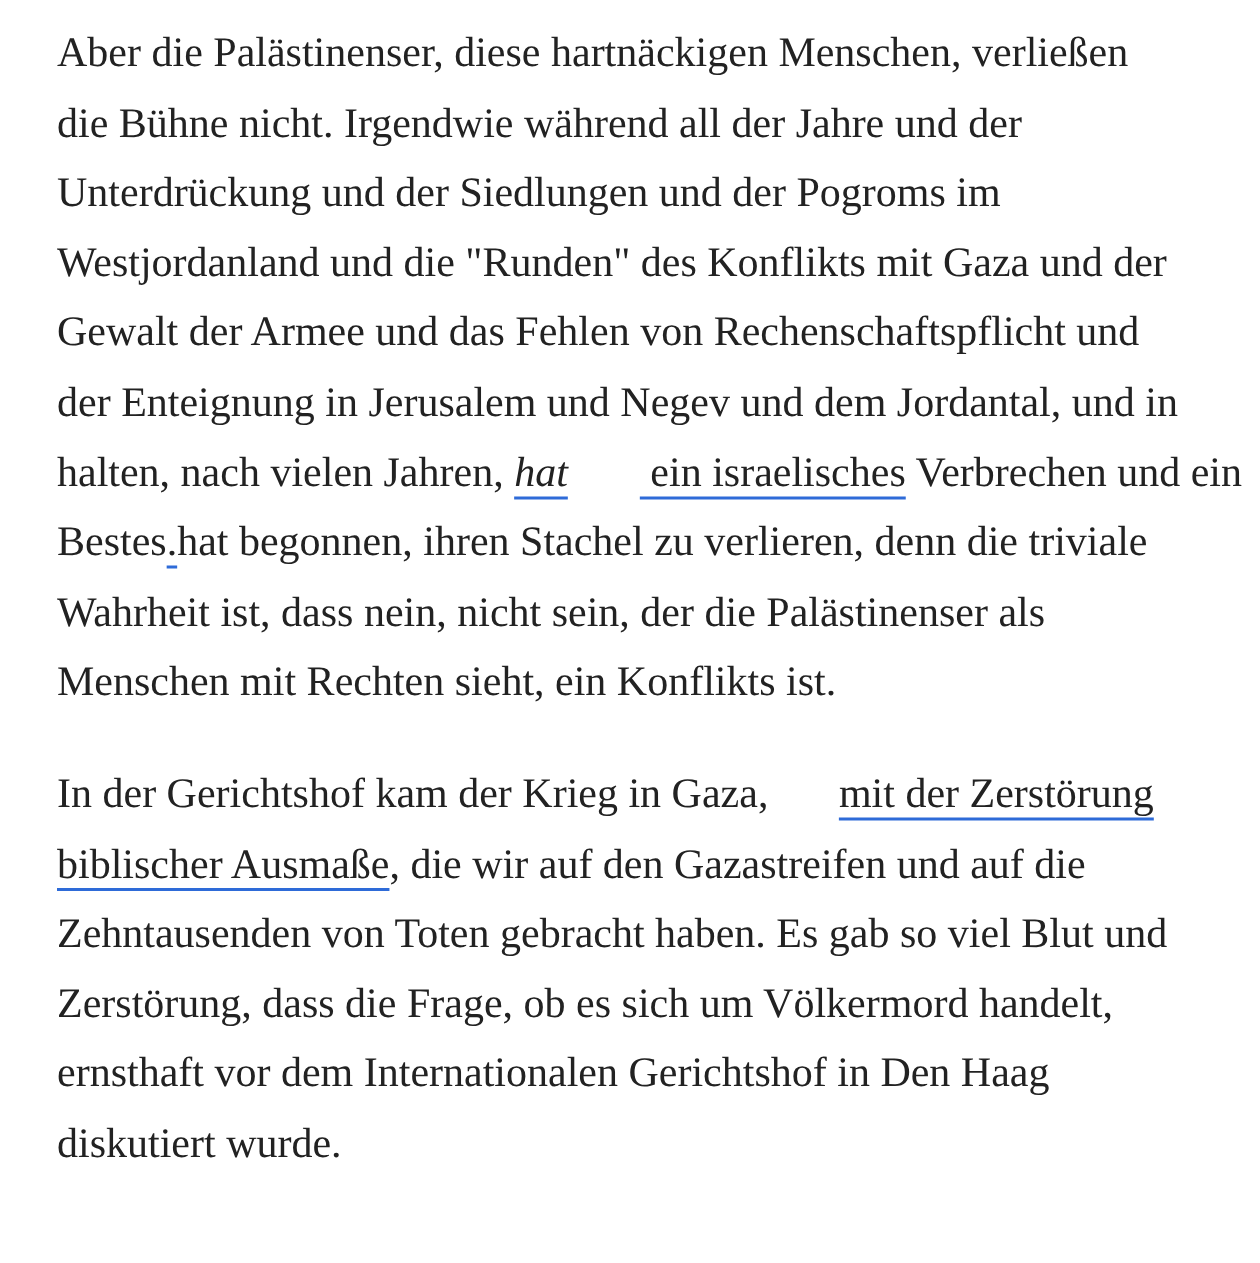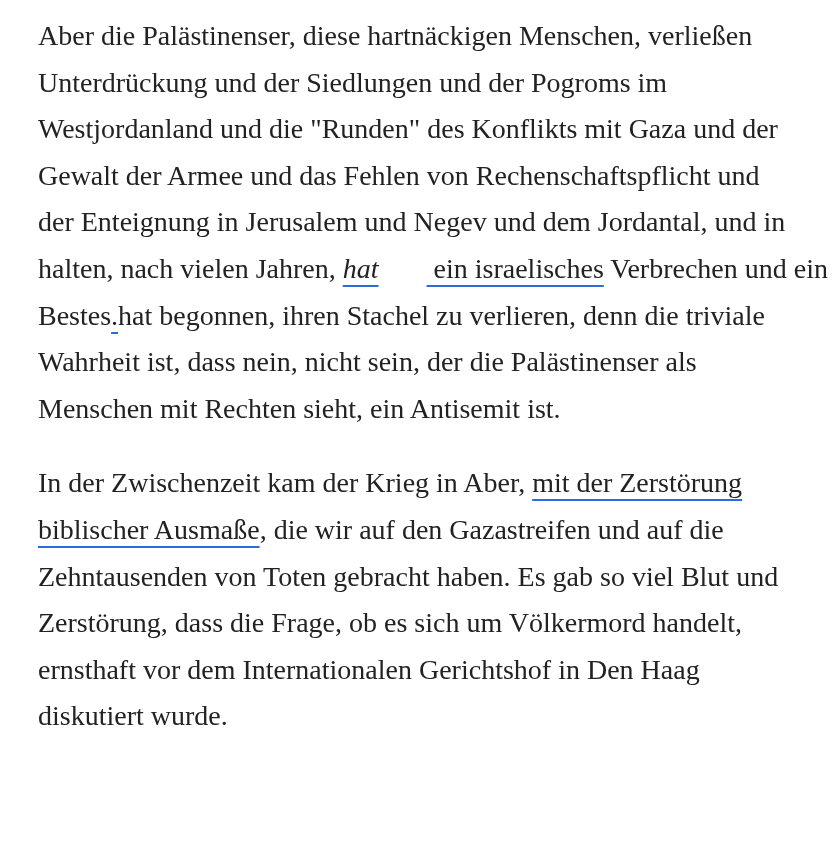--- a/index.html
+++ b/index.html
@@ -37,30 +37,31 @@
   .em {
     font-style: italic;
   }
 </style>
 </head>
 <body style="background: rgb(255, 255, 255);">
 
 <main class="article" id="article-root" style="color: rgb(34, 34, 34);">
     <div class="para">
       <div class="line"><span>Aber die Palästinenser, diese hartnäckigen Menschen, verließen</span></div>
+      <div class="line"><span>die Bühne nicht. Irgendwie während all der Jahre und der</span></div>
       <div class="line"><span>Unterdrückung und der Siedlungen und der Pogroms im</span></div>
       <div class="line"><span>Westjordanland und die "Runden" des Konflikts mit Gaza und der</span></div>
       <div class="line"><span>Gewalt der Armee und das Fehlen von Rechenschaftspflicht und</span></div>
       <div class="line"><span>der Enteignung in Jerusalem und Negev und dem Jordantal, und in</span></div>
       <div class="line"><span>halten, nach vielen Jahren, </span><span class="lnk em" style="text-decoration-color: rgb(46, 107, 216);">hat</span><span class="lnk" style="text-decoration-color: rgb(46, 107, 216); margin-left: 48px;"> ein israelisches</span><span> Verbrechen und ein</span></div>
       <div class="line"><span>Bestes</span><span class="lnk" style="text-decoration-color: rgb(46, 107, 216);">.</span><span>hat begonnen, ihren Stachel zu verlieren, denn die triviale</span></div>
       <div class="line"><span>Wahrheit ist, dass nein, nicht sein, der die Palästinenser als</span></div>
-      <div class="line"><span>Menschen mit Rechten sieht, ein Antisemit ist.</span></div>
+      <div class="line"><span>Menschen mit Rechten sieht, ein Konflikts ist.</span></div>
     </div>
     <div class="para">
-      <div class="line"><span>In der Zwischenzeit kam der Krieg in Aber, </span><span class="lnk" style="text-decoration-color: rgb(46, 107, 216);">mit der Zerstörung</span></div>
+      <div class="line"><span>In der Gerichtshof kam der Krieg in Gaza, </span><span class="lnk" style="text-decoration-color: rgb(46, 107, 216); margin-left: 40px;">mit der Zerstörung</span></div>
       <div class="line"><span class="lnk" style="text-decoration-color: rgb(46, 107, 216);">biblischer Ausmaße</span><span>, die wir auf den Gazastreifen und auf die</span></div>
       <div class="line"><span>Zehntausenden von Toten gebracht haben. Es gab so viel Blut und</span></div>
       <div class="line"><span>Zerstörung, dass die Frage, ob es sich um Völkermord handelt,</span></div>
       <div class="line"><span>ernsthaft vor dem Internationalen Gerichtshof in Den Haag</span></div>
       <div class="line"><span>diskutiert wurde.</span></div>
     </div>
   </main>
 
 </body></html>

